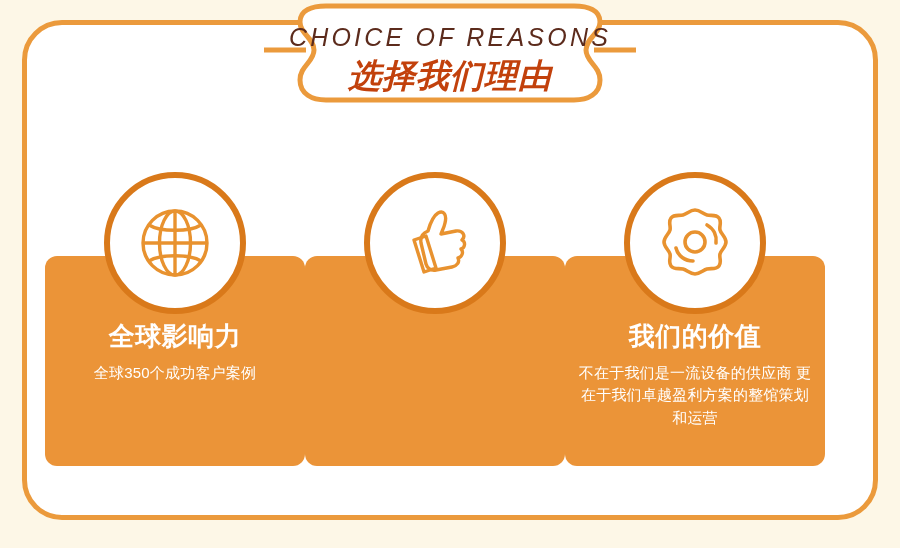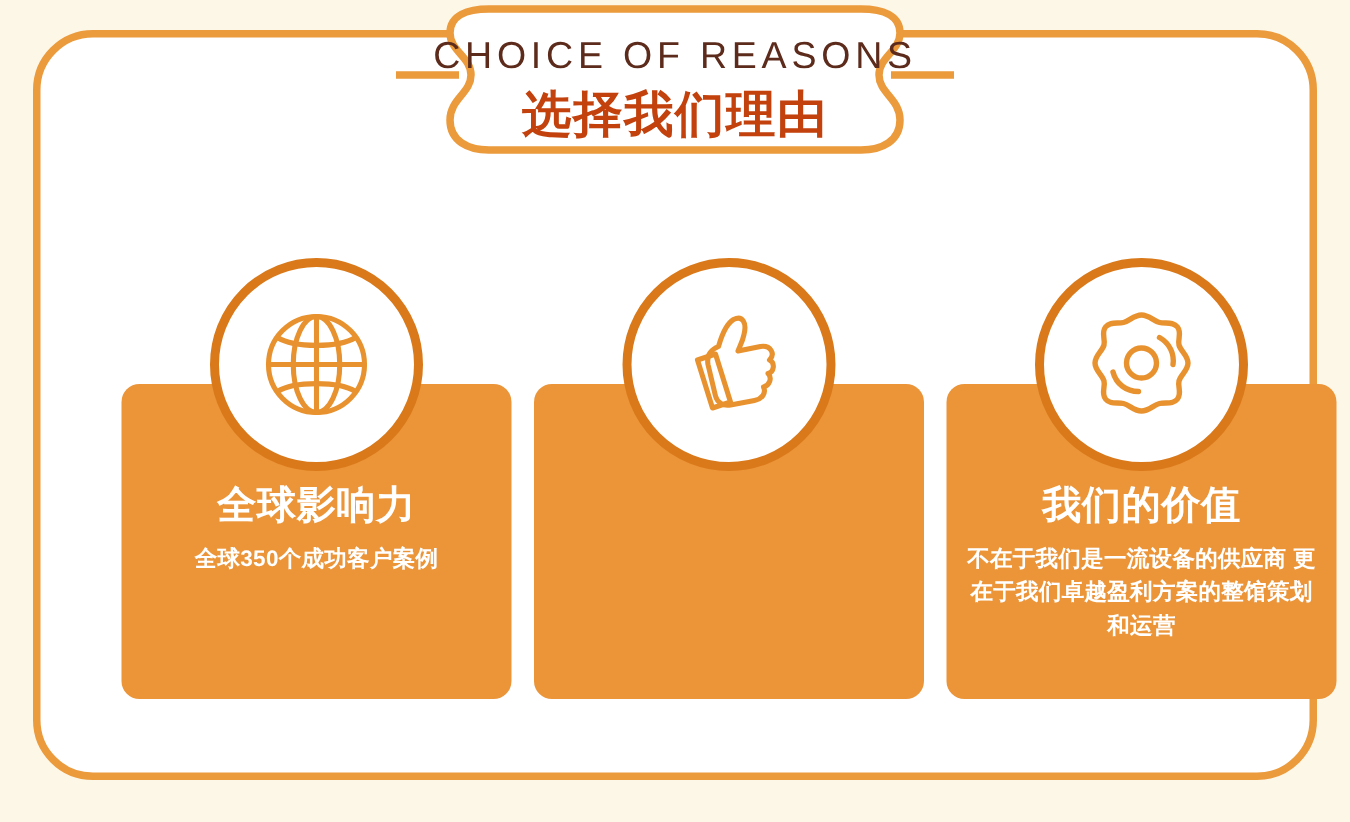--- a/index.html
+++ b/index.html
@@ -53,20 +53,21 @@
     position: absolute;
     left: 0;
     top: 0;
     width: 372px;
     height: 118px;
     display: flex;
     flex-direction: column;
     align-items: center;
     justify-content: center;
     pointer-events: none;
+    font-style: italic;
   }
   .banner-en {
     color: #5c2b1c;
     font-size: 25px;
     font-weight: 400;
     letter-spacing: 3.2px;
     line-height: 1;
     margin-top: 2px;
     white-space: nowrap;
   }
@@ -81,22 +82,20 @@
   }
 
   
   .cards {
     position: absolute;
     left: 45px;
     top: 256px;
     width: 810px;
     height: 210px;
     display: flex;
-    justify-content: space-between;
-    margin-left: 36px;
   }
   .card {
     position: relative;
     width: 260px;
     height: 210px;
     background: #eb9438;
     border-radius: 12px;
     box-sizing: border-box;
   }
   .card-body {
@@ -110,21 +109,21 @@
     color: #ffffff;
     font-size: 26px;
     font-weight: 700;
     line-height: 1.1;
     letter-spacing: 0.5px;
     white-space: nowrap;
   }
   .card-desc {
     color: #ffffff;
     font-size: 15px;
-    font-weight: 700;
+    font-weight: 400;
     line-height: 1.5;
     margin-top: 11px;
     letter-spacing: 0.2px;
   }
 
   
   .badge {
     position: absolute;
     top: -84px;
     left: 50%;

